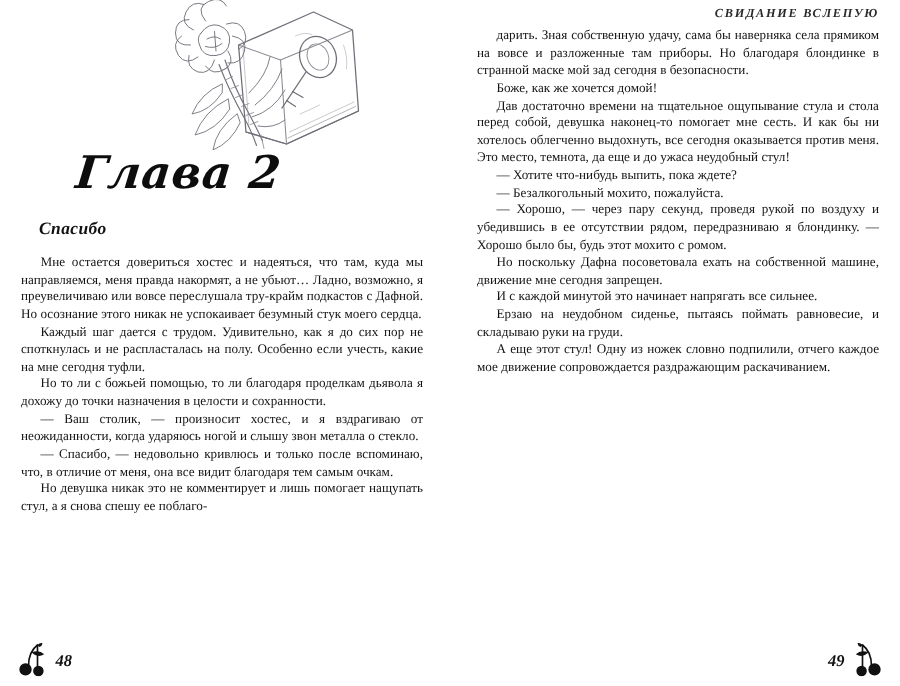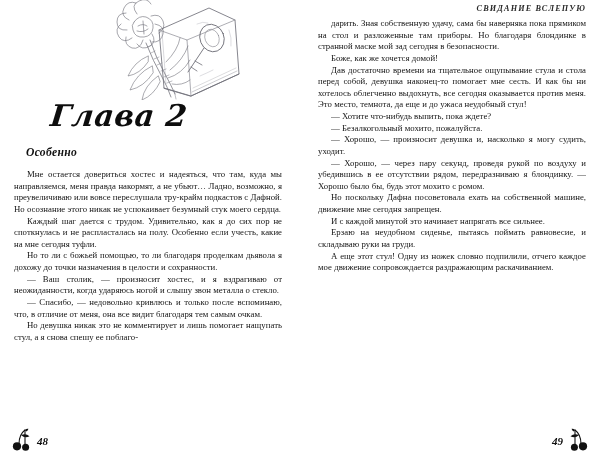--- a/index.html
+++ b/index.html
@@ -177,21 +177,21 @@
         <path d="M72 78 q14 -4 22 -18" stroke="#76767f" stroke-width="0.62"></path>
         <path d="M74 70 q13 -10 18 -24" stroke="#76767f" stroke-width="0.62"></path>
         <path d="M70 62 q12 -12 14 -24" stroke="#76767f" stroke-width="0.62"></path>
         <path d="M76 84 q10 2 18 -4" stroke="#76767f" stroke-width="0.62"></path>
         <path d="M78 90 l2 9" stroke="#8a8a92" stroke-width="0.55"></path>
       </svg>
     </div>
 
     <h1 class="chapter-title">Глава 2</h1>
 
-    <h2 class="pov-heading">Особенно</h2>
+    <h2 class="pov-heading">Спасибо</h2>
 
     <div class="body-text">
       <p>Мне остается довериться хостес и надеяться, что там, куда мы направляемся, меня правда накормят, а не убьют… Ладно, возможно, я преувеличиваю или вовсе переслушала тру-крайм подкастов с Дафной. Но осознание этого никак не успокаивает безумный стук моего сердца.</p>
       <p>Каждый шаг дается с трудом. Удивительно, как я до сих пор не споткнулась и не распласталась на полу. Особенно если учесть, какие на мне сегодня туфли.</p>
       <p>Но то ли с божьей помощью, то ли благодаря проделкам дьявола я дохожу до точки назначения в целости и сохранности.</p>
       <p>— Ваш столик, — произносит хостес, и я вздрагиваю от неожиданности, когда ударяюсь ногой и слышу звон металла о стекло.</p>
       <p>— Спасибо, — недовольно кривлюсь и только после вспоминаю, что, в отличие от меня, она все видит благодаря тем самым очкам.</p>
       <p>Но девушка никак это не комментирует и лишь помогает нащупать стул, а я снова спешу ее поблаго-</p>
     </div>
 
@@ -208,26 +208,25 @@
       </span>
       <span class="page-number">48</span>
     </div>
   </div>
 
   <div class="page page-right">
 
     <div class="running-header">СВИДАНИЕ ВСЛЕПУЮ</div>
 
     <div class="body-text">
-      <p>дарить. Зная собственную удачу, сама бы наверняка пока прямиком на стол и разложенные там приборы. Но благодаря блондинке в странной маске мой зад сегодня в безопасности.</p>
+      <p>дарить. Зная собственную удачу, сама бы наверняка села прямиком на вовсе и разложенные там приборы. Но благодаря блондинке в странной маске мой зад сегодня в безопасности.</p>
       <p>Боже, как же хочется домой!</p>
       <p>Дав достаточно времени на тщательное ощупывание стула и стола перед собой, девушка наконец-то помогает мне сесть. И как бы ни хотелось облегченно выдохнуть, все сегодня оказывается против меня. Это место, темнота, да еще и до ужаса неудобный стул!</p>
       <p>— Хотите что-нибудь выпить, пока ждете?</p>
       <p>— Безалкогольный мохито, пожалуйста.</p>
-      <p>— Хорошо, — произносит девушка и, насколько я могу судить, уходит.</p>
       <p>— Хорошо, — через пару секунд, проведя рукой по воздуху и убедившись в ее отсутствии рядом, передразниваю я блондинку. — Хорошо было бы, будь этот мохито с ромом.</p>
       <p>Но поскольку Дафна посоветовала ехать на собственной машине, движение мне сегодня запрещен.</p>
       <p>И с каждой минутой это начинает напрягать все сильнее.</p>
       <p>Ерзаю на неудобном сиденье, пытаясь поймать равновесие, и складываю руки на груди.</p>
       <p>А еще этот стул! Одну из ножек словно подпилили, отчего каждое мое движение сопровождается раздражающим раскачиванием.</p>
     </div>
 
     <div class="page-footer footer-right">
       <span class="cherry-mark">
         <svg width="22" height="24" viewBox="0 0 22 24" style="transform: scaleX(-1);">

